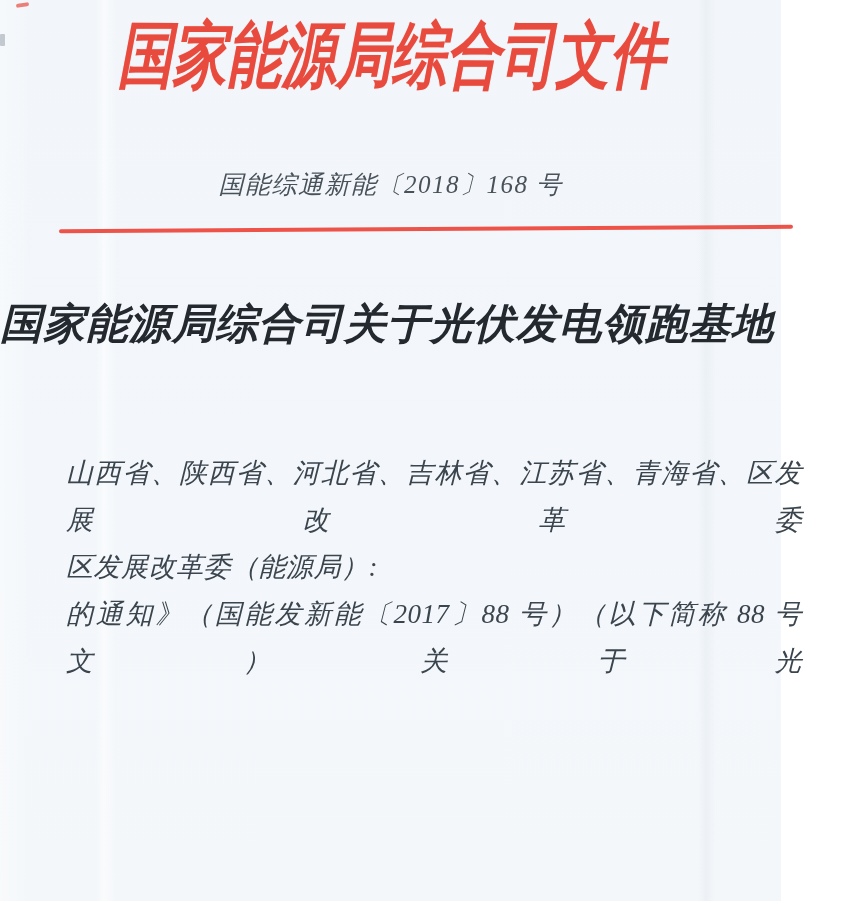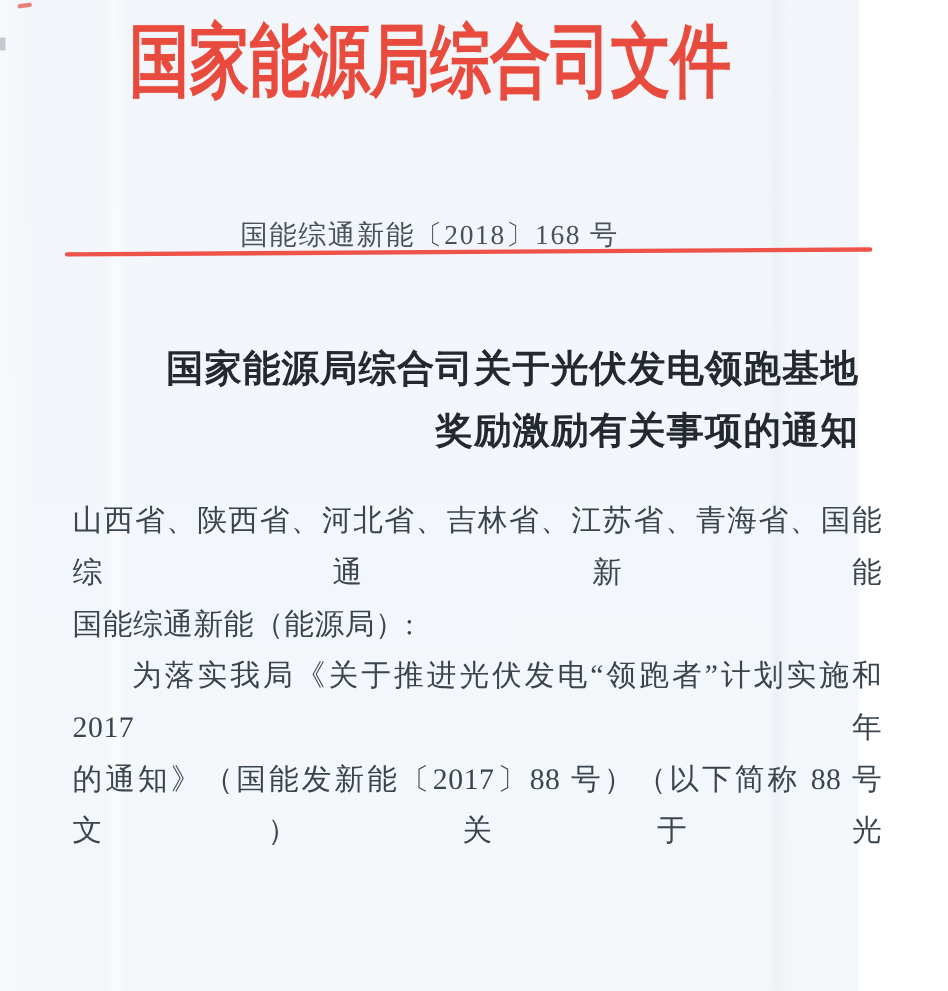--- a/index.html
+++ b/index.html
@@ -10,20 +10,21 @@
   }
   .page {
     position: relative;
     width: 781px;
     height: 901px;
     background:
       linear-gradient(90deg, rgba(255,255,255,0.35) 0px, rgba(255,255,255,0) 30px),
       linear-gradient(90deg, rgba(255,255,255,0) 96px, rgba(255,255,255,0.5) 104px, rgba(255,255,255,0) 116px),
       linear-gradient(90deg, rgba(190,202,214,0) 698px, rgba(190,202,214,0.14) 706px, rgba(190,202,214,0) 716px),
       linear-gradient(180deg, #f2f6fa 0%, #f3f7fb 55%, #f4f7fa 100%);
+    font-style: italic;
   }
 
   
   .org-title-wrap {
     position: absolute;
     top: 14px; left: 0; right: 0;
     text-align: center;
   }
   .org-title {
     display: inline-block;
@@ -38,41 +39,40 @@
   }
 
   
   .doc-number {
     position: absolute;
     top: 168px; left: 0; right: 0;
     text-align: center;
     font-size: 25px;
     letter-spacing: 1.5px;
     color: #49525a;
-    margin-top: 29px;
   }
 
   
   .red-rule {
     position: absolute;
     top: 227px; left: 59px;
     width: 734px; height: 4px;
     background: #ee5349;
     border-radius: 2px;
     transform: rotate(-0.35deg);
   }
 
   
   .doc-title {
     position: absolute;
-    top: 307px; left: 0; right: 0;
-    text-align: right;
+    top: 296px; left: 0; right: 0;
+    text-align: left;
     color: #23292f;
     font-weight: 700;
-    font-size: 34px;
+    font-size: 42px;
     line-height: 57px;
     letter-spacing: 1px;
   }
 
   
   .body-text {
     position: absolute;
     top: 450px; left: 66px;
     width: 736px;
     font-size: 27px;
@@ -119,25 +119,23 @@
   <div class="org-title-wrap">
     <span class="org-title">国家能源局综合司文件</span>
   </div>
 
   <div class="doc-number">国能综通新能〔2018〕168 号</div>
 
   <div class="red-rule"></div>
 
   <div class="doc-title">
     <div class="doc-title-line">国家能源局综合司关于光伏发电领跑基地</div>
-    <div class="doc-title-line">奖励激励有关事项的通知</div>
   </div>
 
   <div class="body-text">
-    <div class="line full">山西省、陕西省、河北省、吉林省、江苏省、青海省、国能综通新能</div>
-    <div class="line">国能综通新能（能源局）:</div>
+    <div class="line full">山西省、陕西省、河北省、吉林省、江苏省、青海省、区发展改革委</div>
+    <div class="line">区发展改革委（能源局）:</div>
 
-    <div class="line full indent">为落实我局《关于推进光伏发电“领跑者”计划实施和 2017 年</div>
     <div class="line full">的通知》（国能发新能〔2017〕88 号）（以下简称 88 号文）关于光</div>
 
   </div>
 
 </div>
 
 </body></html>

